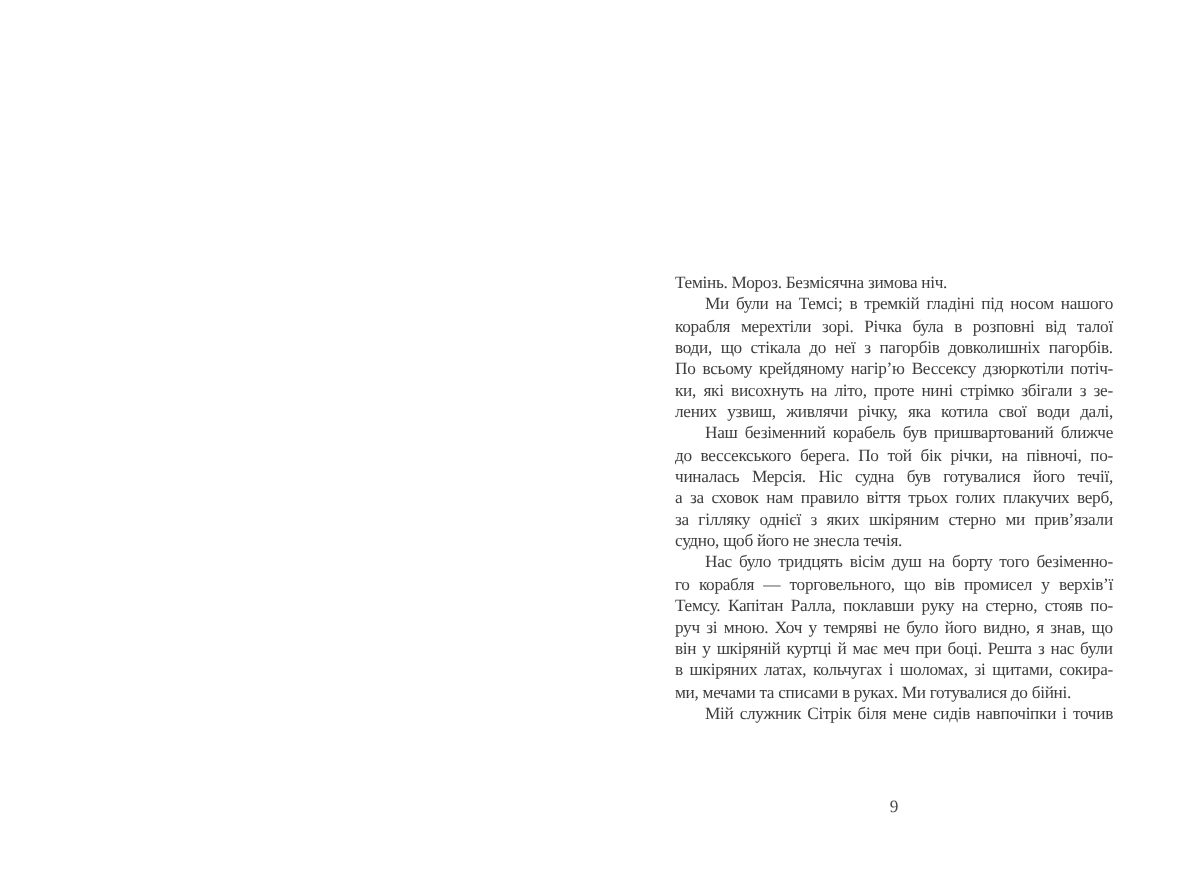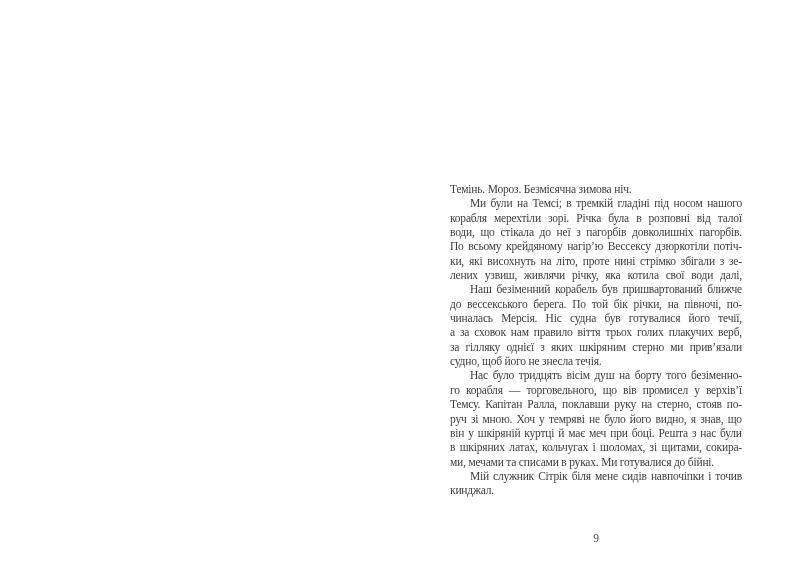--- a/index.html
+++ b/index.html
@@ -260,16 +260,15 @@
         <span>Мій</span>
         <span>служник</span>
         <span>Сітрік</span>
         <span>біля</span>
         <span>мене</span>
         <span>сидів</span>
         <span>навпочіпки</span>
         <span>і</span>
         <span>точив</span>
       </div>
-      <div class="line end">кинджал.</div>
     </div>
   <div class="page-number">9</div>
 </div>
 
 </body></html>

